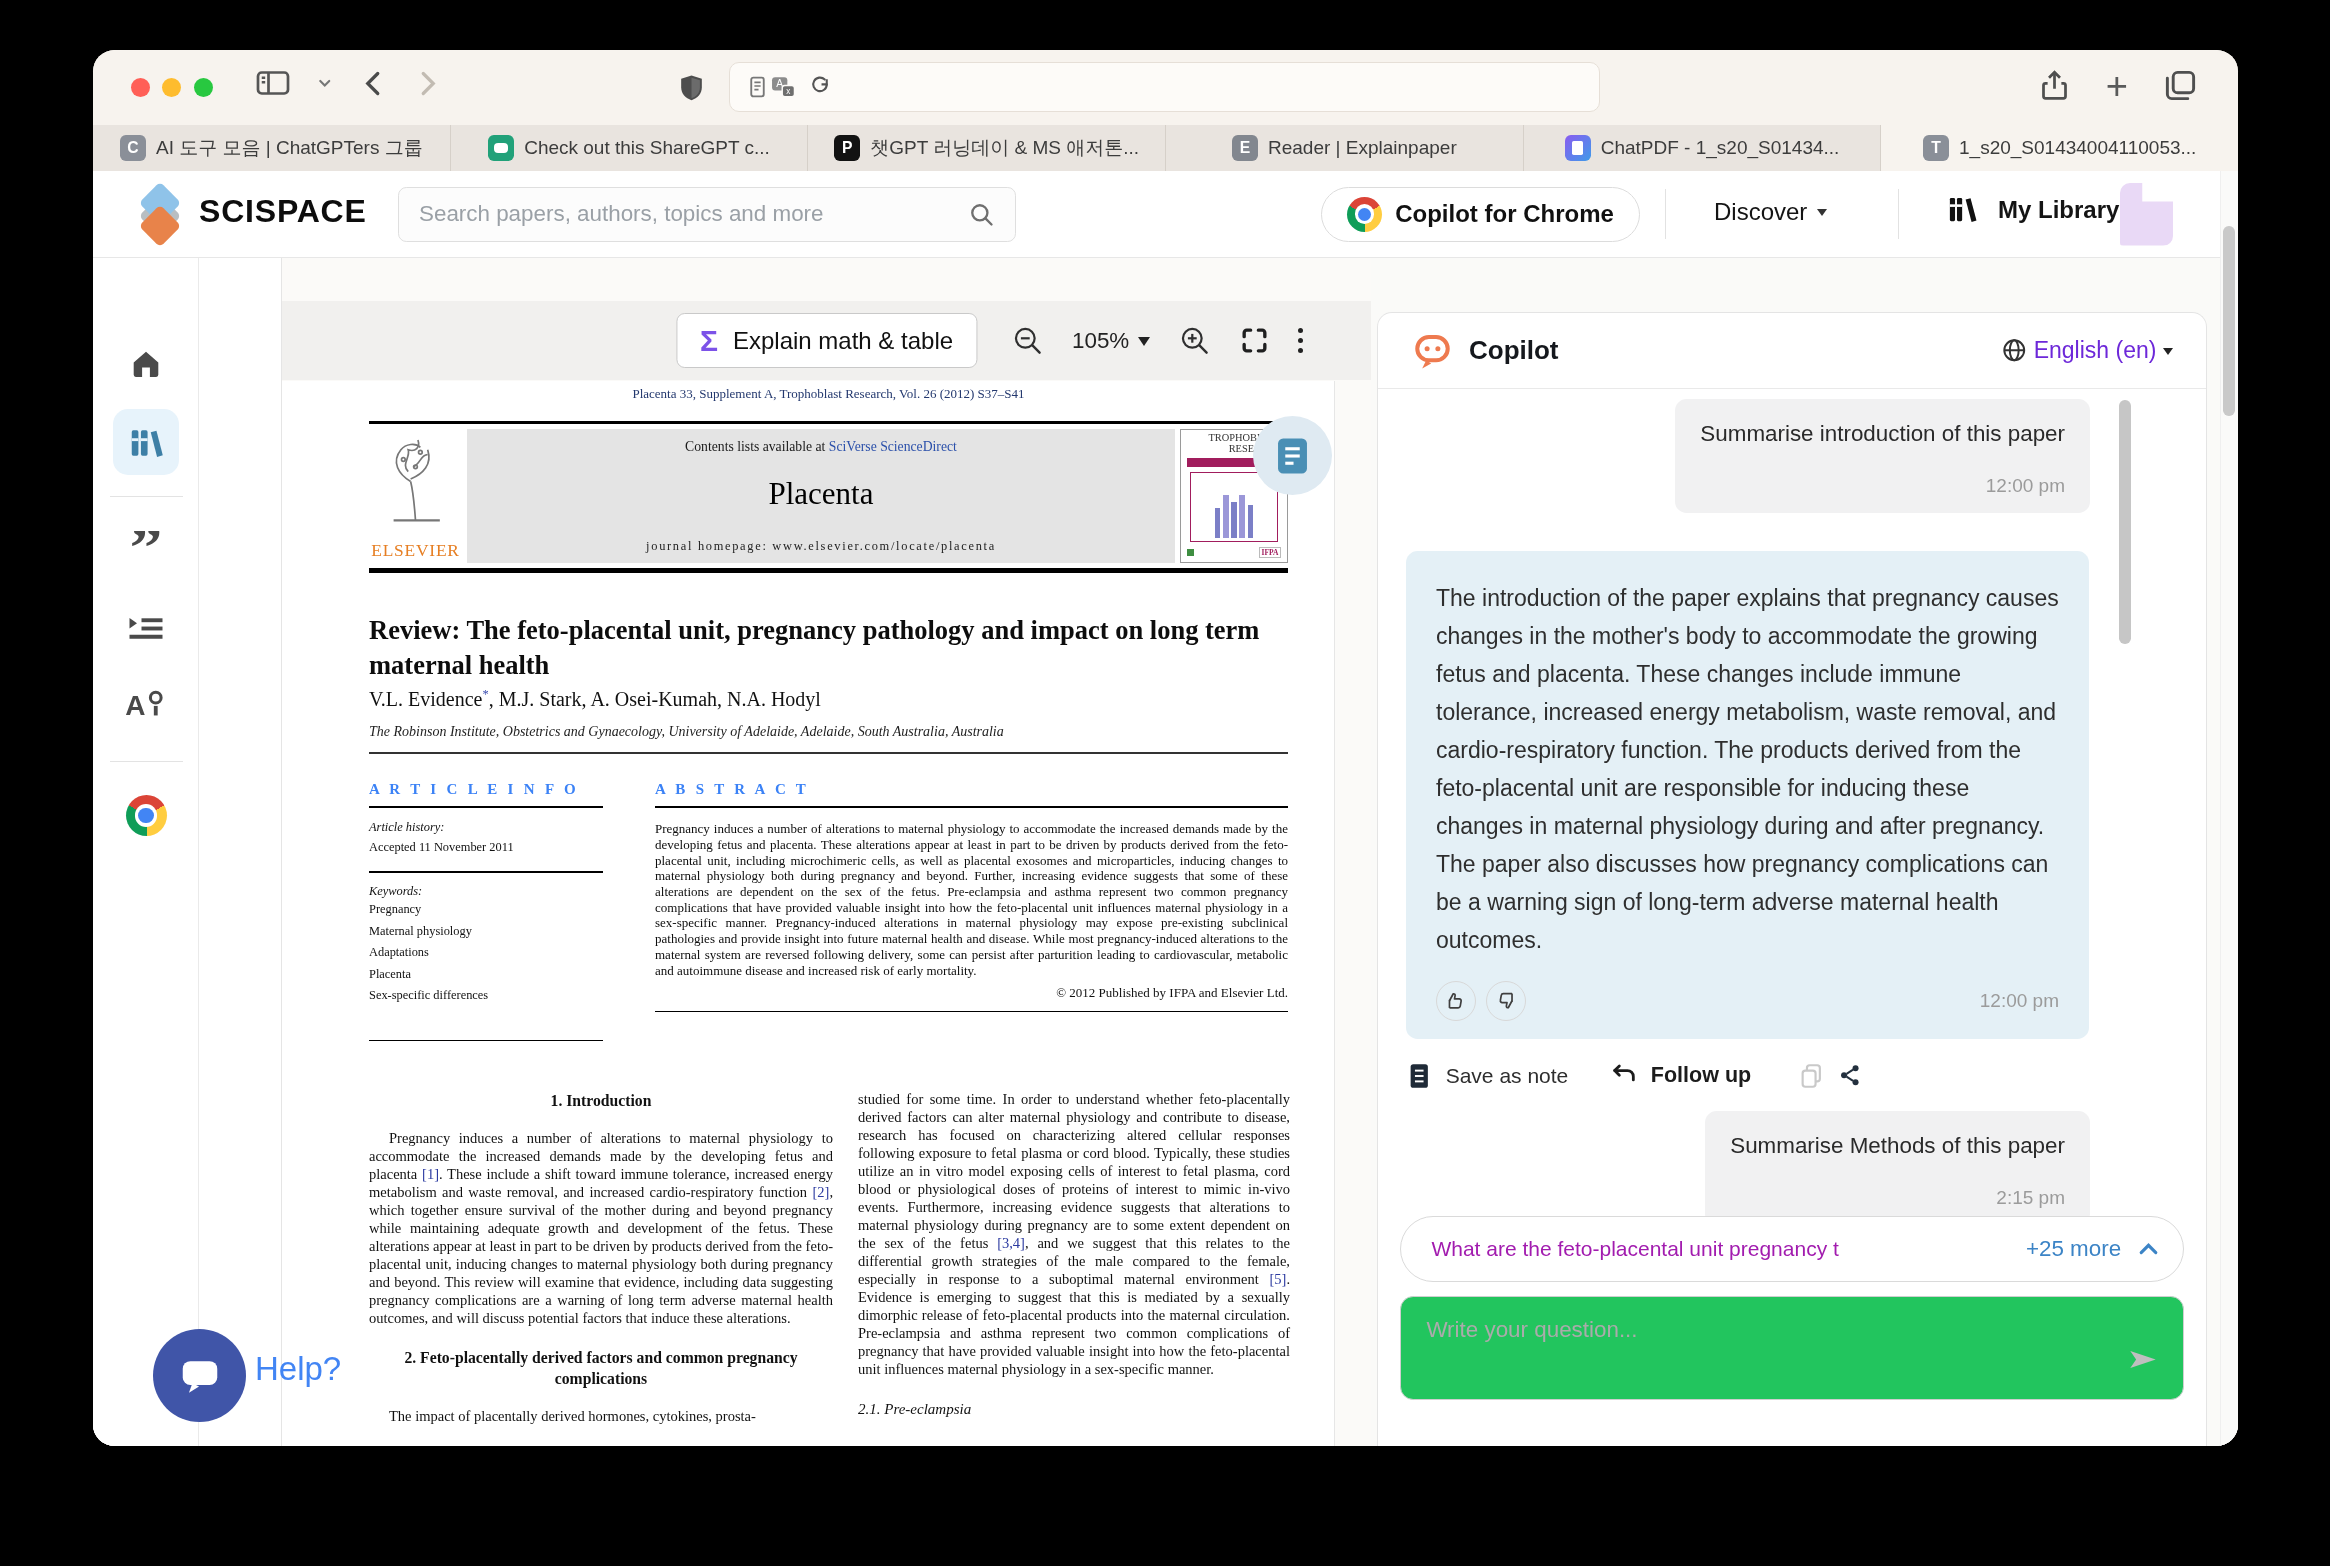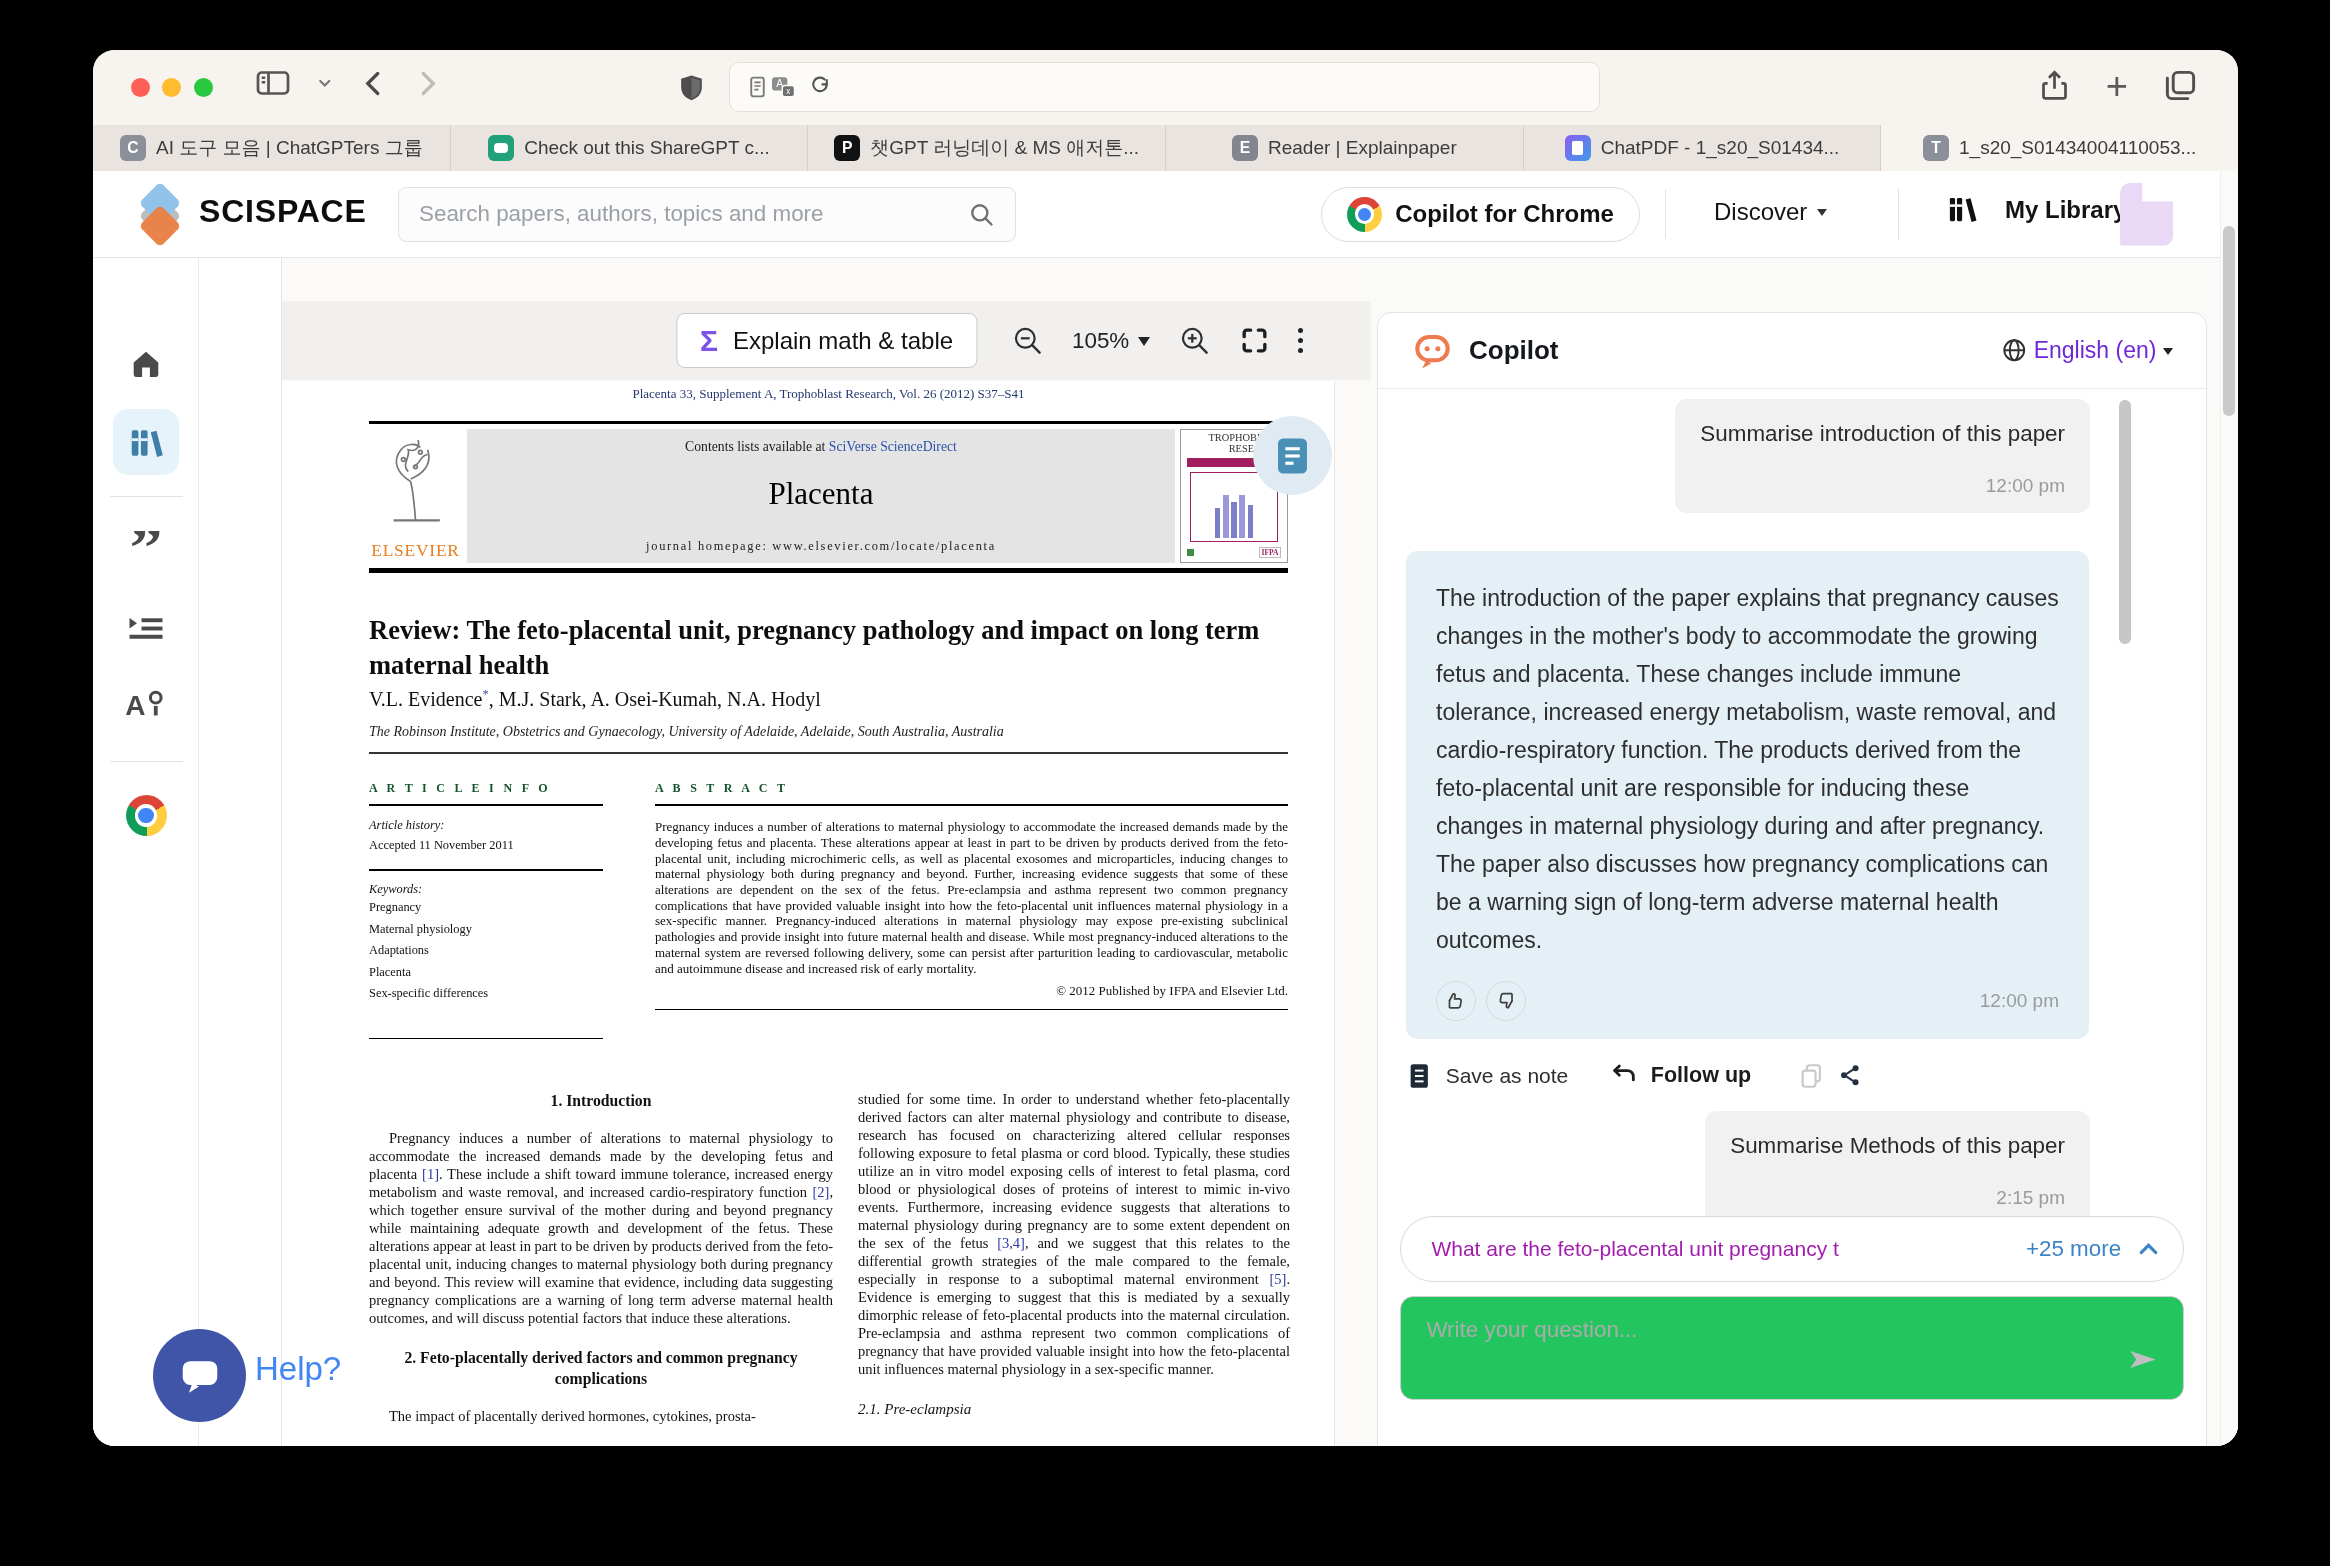--- a/index.html
+++ b/index.html
@@ -46,21 +46,21 @@
   .search-box input{flex:1;border:none;outline:none;background:transparent;font-size:22.4px;color:#333;font-family:"Liberation Sans",sans-serif}
   .search-box input::placeholder{color:#9AA0A6}
   .copilot-pill{position:absolute;left:1228px;top:15.7px;height:55px;padding:0 25px;border:0.8px solid #DCDCDC;border-radius:28px;display:flex;align-items:center;gap:13.2px;background:#fff}
   .copilot-pill span.lbl{font-size:24px;font-weight:700;color:#111}
   .chrome-logo{width:35px;height:35px;border-radius:50%;background:conic-gradient(from -60deg,#DB4437 0 120deg,#FFCD40 120deg 240deg,#0F9D58 240deg 360deg);position:relative;flex:none}
   .chrome-logo::before{content:"";position:absolute;inset:22%;background:#fff;border-radius:50%}
   .chrome-logo::after{content:"";position:absolute;inset:31%;background:#4285F4;border-radius:50%}
   .hdr-div{position:absolute;top:18px;width:0.8px;height:50px;background:#E2E2E2}
   .discover{position:absolute;left:1621px;top:27px;display:flex;align-items:center;gap:10px;font-size:24px;color:#141414}
   .caret{width:0;height:0;border:5.8px solid transparent;border-top:7.5px solid #333;margin-top:6.6px}
-  .mylib{position:absolute;left:1853px;top:23px;display:flex;align-items:center;gap:28px;font-size:24px;color:#141414;font-weight:600}
+  .mylib{position:absolute;left:1853px;top:23px;display:flex;align-items:center;gap:21px;font-size:24px;color:#141414;font-weight:600}
   .avatar{position:absolute;left:2027px;top:11.6px;width:53px;height:63px;background:#E9D9F6;border-radius:10px 10px 10px 3.3px;clip-path:polygon(0 0,42% 0,42% 30%,100% 30%,100% 100%,0 100%)}
   .app-body{position:absolute;top:87px;left:0;right:0;bottom:0;background:#FAFAF8}
 
   
   .rail{position:absolute;left:0;top:0;bottom:0;width:106px;background:#fff;border-right:0.8px solid #EAEAEA}
   .rail-item{position:absolute;left:0;width:106px;display:flex;justify-content:center}
   .rail-active-bg{position:absolute;left:20px;width:66px;height:66px;background:#E7F3FB;border-radius:15px}
   .rail-div{position:absolute;left:16.6px;width:73px;height:0.8px;background:#E3E3E3}
   .quote-glyph{font-family:"Liberation Serif",serif;font-size:65px;font-weight:bold;color:#4A4A4A;line-height:33px;height:36px;overflow:hidden}
   .ai-glyph{font-size:28px;font-weight:900;color:#4A4A4A;display:flex;align-items:flex-start}
@@ -100,21 +100,21 @@
   .cover-foot .gdot{width:7.5px;height:7.5px;background:#3E8E41}
   .ifpa{font-size:7.5px;font-weight:bold;color:#A11D5D;border:0.8px solid #BBB;padding:0 1.7px}
   .phead-botline{height:5.8px;background:#000;margin-top:5px}
   .float-note{position:absolute;left:971px;top:35px;width:79px;height:79px;border-radius:50%;background:#DFEAF2;display:flex;align-items:center;justify-content:center;z-index:4}
   .ptitle{position:absolute;top:232px;left:87px;width:923px;font-size:26.5px;line-height:35px;color:#0D0D0D}
   .pauthors{position:absolute;top:306px;left:87px;font-size:20px}
   .pauthors sup{color:#3B4DB0;font-size:12.4px}
   .paffil{position:absolute;top:343px;left:87px;font-size:14px;font-style:italic;color:#222}
   .hr1{position:absolute;top:371px;left:87px;width:919px;height:1.7px;background:#333}
   .info-col{position:absolute;top:400px;left:87px;width:234px}
-  .col-head{font-size:12px;font-weight:bold;letter-spacing:3.3px;color:#14532d}
+  .col-head{font-size:15px;font-weight:bold;letter-spacing:3.3px;color:#3b82f6}
   .rule{height:1.7px;background:#000;margin-top:8.3px}
   .rule.thin{height:0.8px}
   .it-label{font-size:12.4px;font-style:italic;margin-top:11.6px}
   .info-val{font-size:12.4px;margin-top:5px}
   .kw{font-size:12.4px;line-height:21.5px}
   .abs-col{position:absolute;top:400px;left:373px;width:633px}
   .abs-text{font-size:13px;line-height:15.7px;text-align:justify;margin-top:13.2px;color:#0d0d0d}
   .abs-copy{font-size:13px;text-align:right;margin-top:6.6px}
   .body-col{position:absolute;font-size:14.5px;line-height:18px;text-align:justify}
   .body-left{top:709px;left:87px;width:464px}

